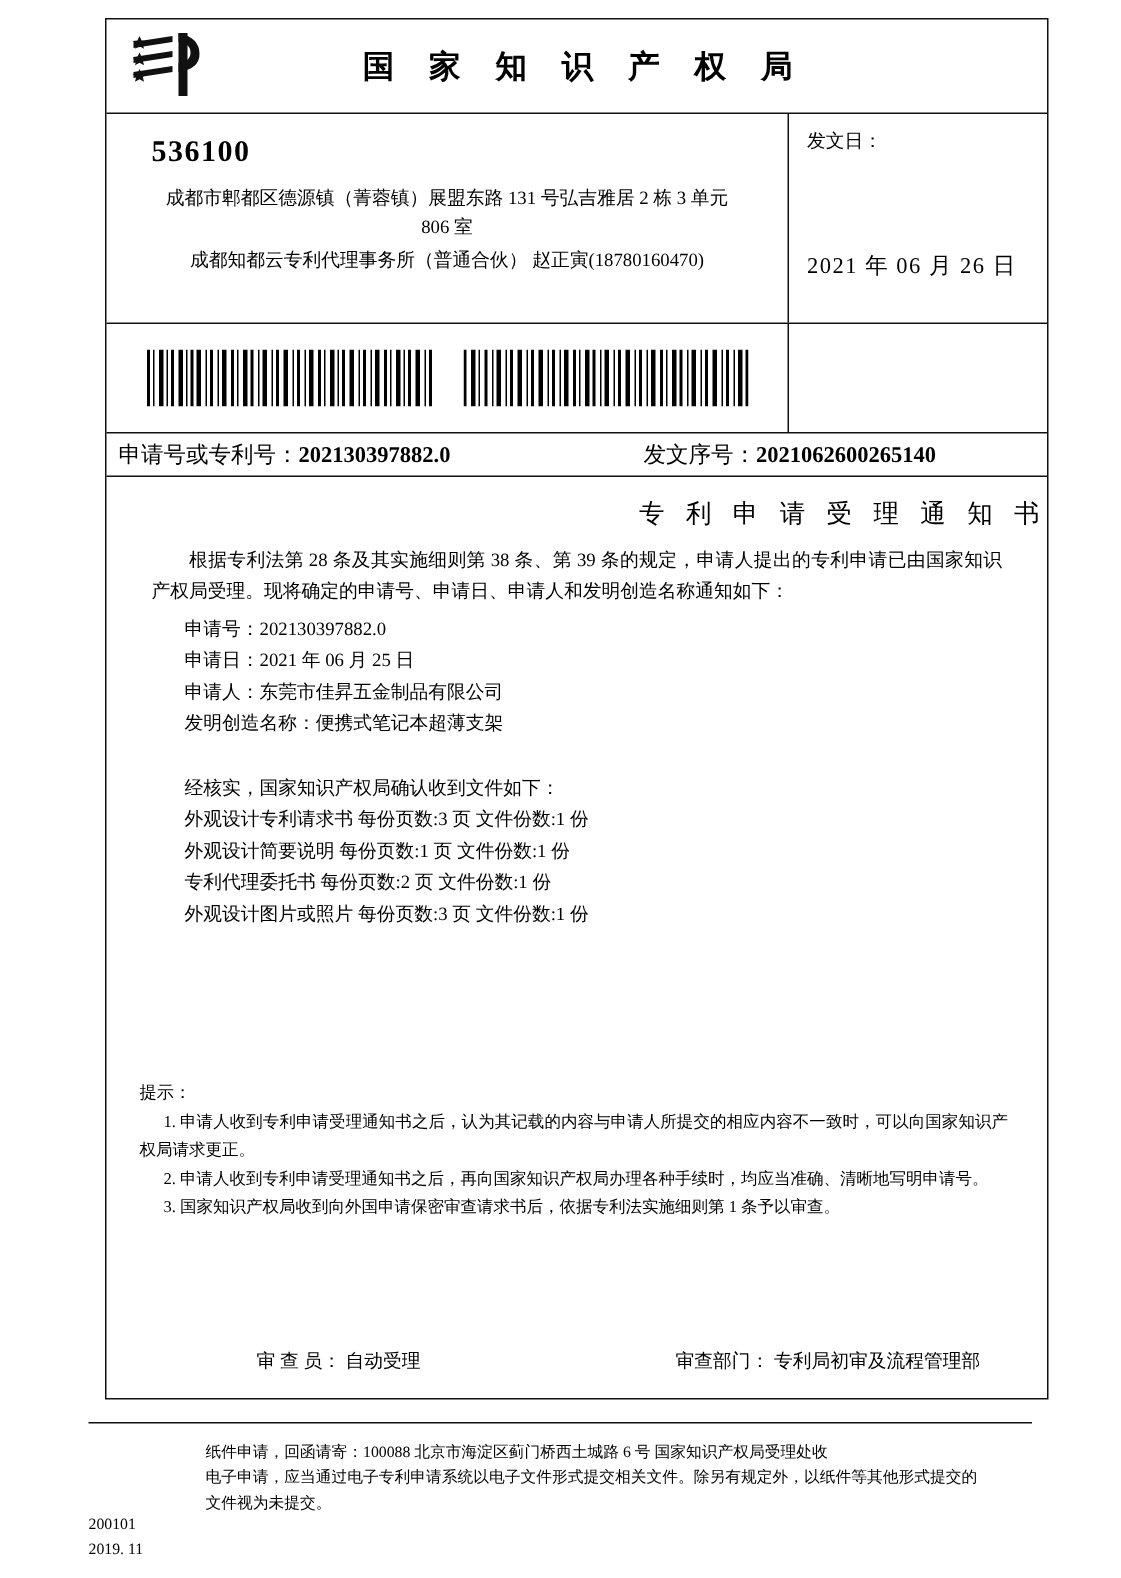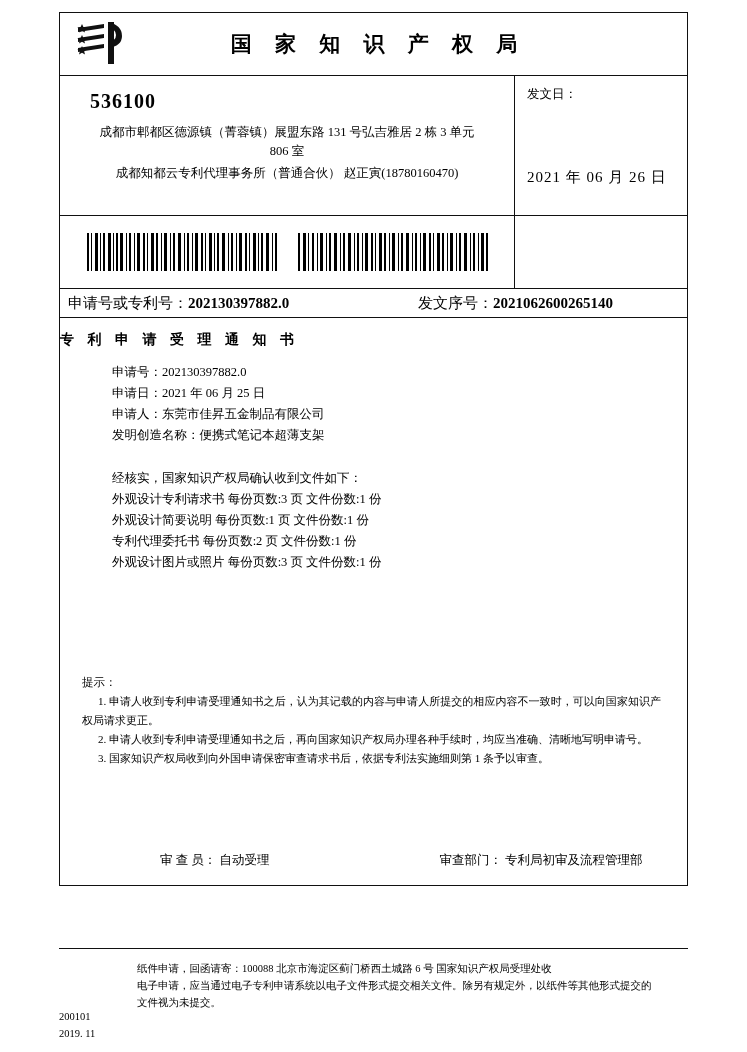--- a/index.html
+++ b/index.html
@@ -15,21 +15,21 @@
     -webkit-font-smoothing: antialiased;
   }
   .page {
     position: relative;
     width: 747px;
     height: 1052px;
     box-sizing: border-box;
   }
   .doc {
     position: absolute;
-    left: 59px;
+    left: 70px;
     top: 12px;
     width: 629px;
     border: 1px solid #111;
     box-sizing: border-box;
   }
 
   
   .header {
     height: 62px;
     border-bottom: 1px solid #111;
@@ -134,23 +134,23 @@
   }
   .num-right {
     flex: 1;
     padding-left: 28px;
     box-sizing: border-box;
   }
   .num-row b { font-weight: bold; }
 
   
   .doc-title {
-    text-align: left;
-    font-size: 14px;
-    font-weight: bold;
+    text-align: right;
+    font-size: 17px;
+    font-weight: normal;
     letter-spacing: 5px;
     padding: 13px 0 9px 0;
   }
 
   
   .body {
     font-size: 12.5px;
     line-height: 20px;
     padding: 0 30px 0 30px;
   }
@@ -364,20 +364,21 @@
         <span>申请号或专利号：</span><b>202130397882.0</b>
       </div>
       <div class="num-right">
         <span>发文序号：</span><b>2021062600265140</b>
       </div>
     </div>
 
     <div class="doc-title">专 利 申 请 受 理 通 知 书</div>
 
     <div class="body">
+      <div class="para">根据专利法第 28 条及其实施细则第 38 条、第 39 条的规定，申请人提出的专利申请已由国家知识产权局受理。现将确定的申请号、申请日、申请人和发明创造名称通知如下：</div>
       <div class="fields">
         <div>申请号：202130397882.0</div>
         <div>申请日：2021 年 06 月 25 日</div>
         <div>申请人：东莞市佳昇五金制品有限公司</div>
         <div>发明创造名称：便携式笔记本超薄支架</div>
       </div>
       <div class="confirm-block">
         <div>经核实，国家知识产权局确认收到文件如下：</div>
         <div>外观设计专利请求书 每份页数:3 页 文件份数:1 份</div>
         <div>外观设计简要说明 每份页数:1 页 文件份数:1 份</div>

